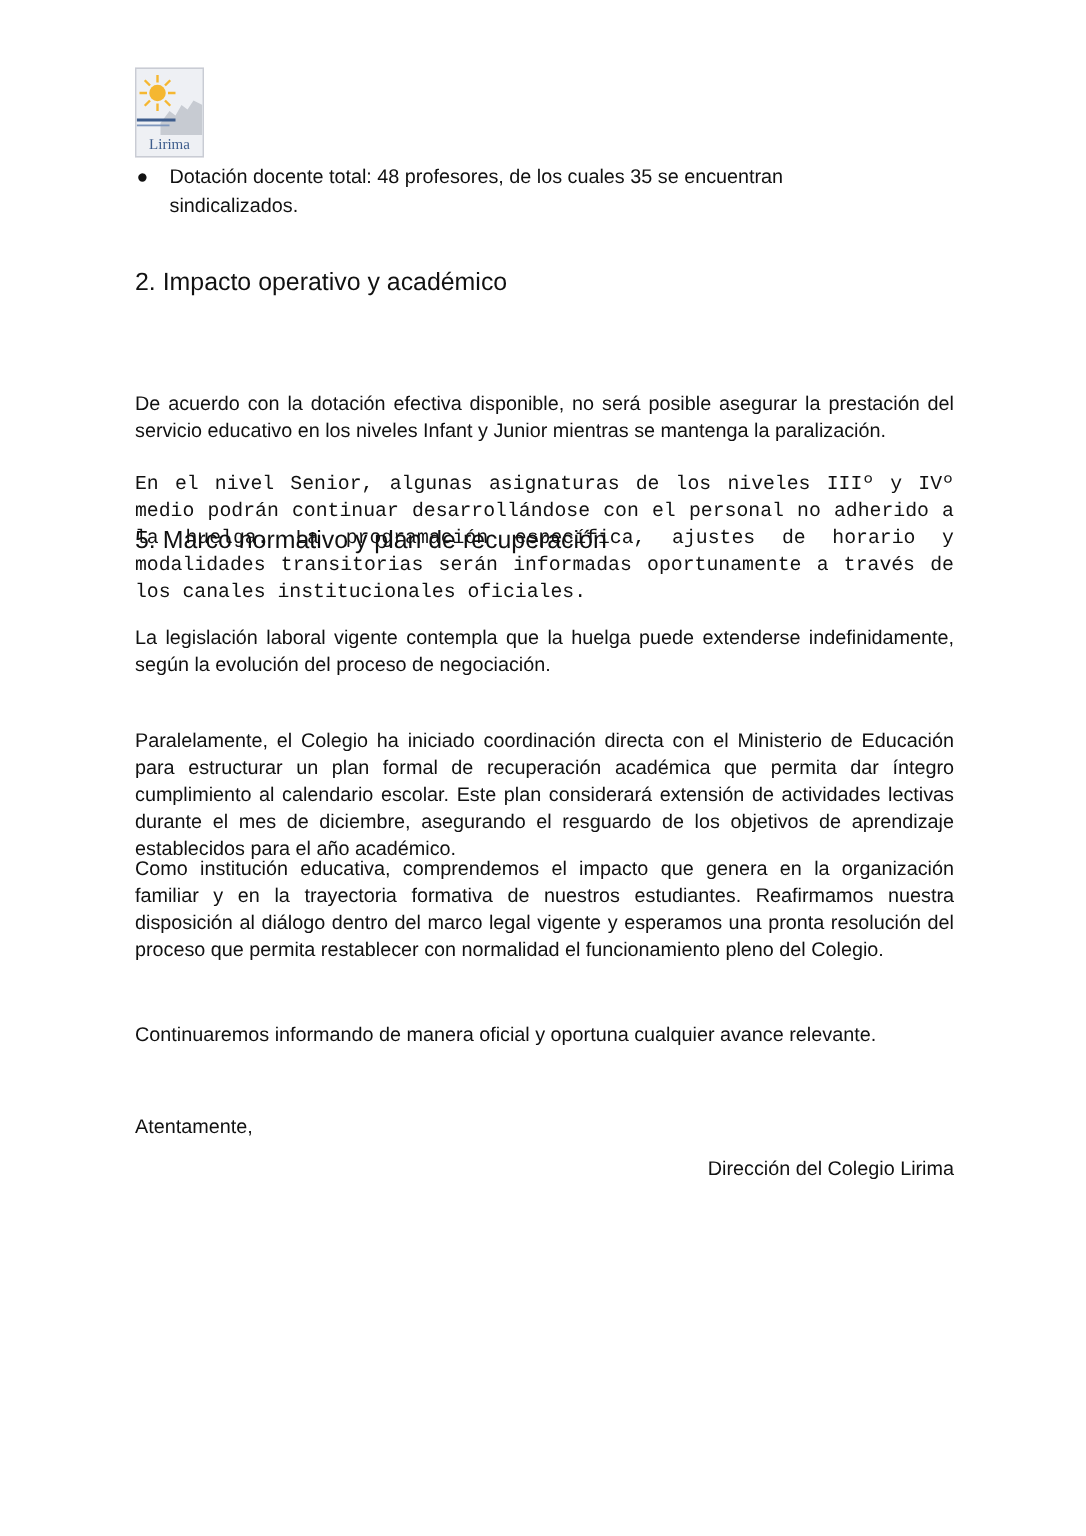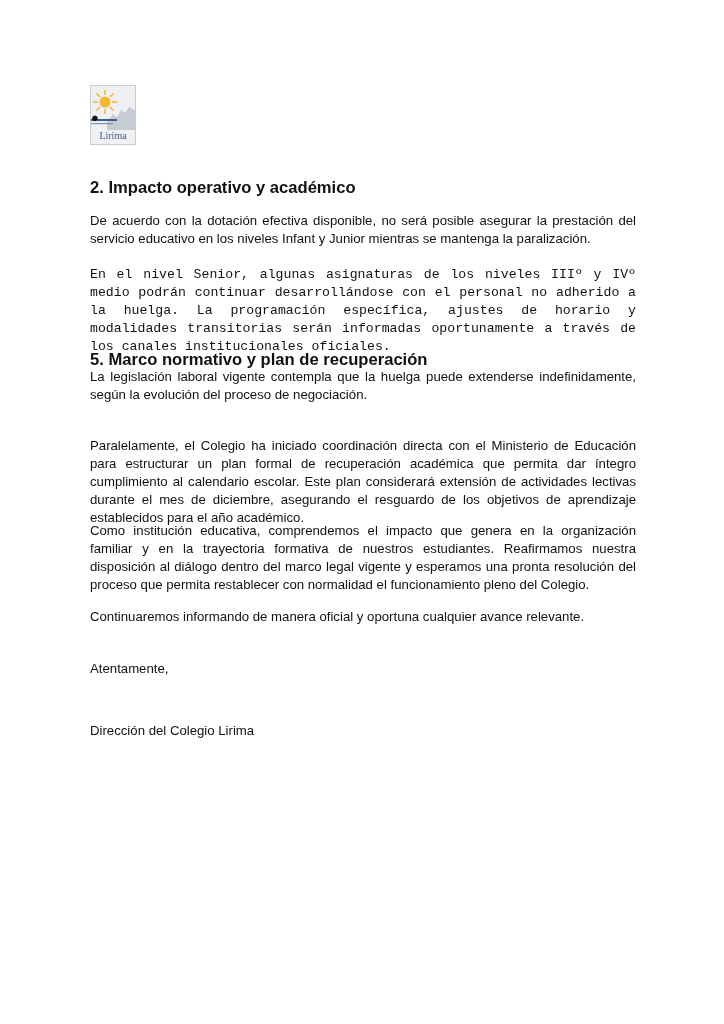--- a/index.html
+++ b/index.html
@@ -1,26 +1,26 @@
 <!DOCTYPE html>
 <html><head>
   <meta charset="utf-8">
   <style>
     html, body { margin: 0; padding: 0; background: #ffffff; }
     body { width: 724px; height: 1024px; position: relative; overflow: hidden;
       font-family: "Liberation Sans", sans-serif; color: #111; }
     .logo { position: absolute; left: 90px; top: 45px; width: 44px; height: 58px;
-      border: 1px solid #c9ccd4; background: #eef0f4; overflow: hidden; margin-top: 40px; }
+      border: 1px solid #c9ccd4; background: #eef0f4; overflow: hidden; }
     .logo svg { display: block; }
     .bullet-row { position: absolute; left: 113px; top: 108px; width: 470px;
       font-size: 13.2px; line-height: 19px; }
     .bullet-dot { position: absolute; left: -22px; top: 0; font-size: 13px; }
-    .h2 { position: absolute; left: 90px; font-weight: bold; font-size: 16.6px; color: #111; }
+    .h2 { position: absolute; left: 90px; font-weight: normal; font-size: 16.6px; color: #111; }
     .para { position: absolute; left: 90px; width: 546px; font-size: 13.2px; line-height: 18px;
-      text-align: justify; }
+      text-align: justify; margin-top: 48px; }
     .para.left { text-align: left; }
   </style>
 </head>
 <body>
 
 <div class="logo">
   <svg width="44" height="58" viewBox="0 0 44 58">
     <rect x="0" y="0" width="44" height="58" fill="#eef0f4"></rect>
     <g stroke="#f5b731" stroke-width="1.6">
       <line x1="14" y1="4" x2="14" y2="9"></line>
@@ -35,26 +35,27 @@
     <circle cx="14" cy="16" r="5.5" fill="#f5b731"></circle>
     <path d="M16 36 L22 28 L26 31 L30 24 L34 27 L38 21 L44 24 L44 44 L16 44 Z" fill="#c7cbd2"></path>
     <rect x="0" y="33" width="26" height="2" fill="#3d5c8c"></rect>
     <rect x="0" y="37" width="22" height="1.2" fill="#7f97bd"></rect>
     <text x="22" y="53" text-anchor="middle" font-family="Liberation Serif, serif" font-size="10" fill="#3d5c8c">Lirima</text>
   </svg>
 </div>
 
 <div class="bullet-row">
   <span class="bullet-dot">●</span>
+  <span>Dotación docente total: 48 profesores, de los cuales 35 se encuentran sindicalizados.</span>
 </div>
 
 <div class="h2" style="top:178px;">2. Impacto operativo y académico</div>
 <div class="para" style="top:212px;">De acuerdo con la dotación efectiva disponible, no será posible asegurar la prestación del servicio educativo en los niveles Infant y Junior mientras se mantenga la paralización.</div>
 <div class="para" style="top:266px;font-family:Liberation Mono, monospace;">En el nivel Senior, algunas asignaturas de los niveles IIIº y IVº medio podrán continuar desarrollándose con el personal no adherido a la huelga. La programación específica, ajustes de horario y modalidades transitorias  serán informadas oportunamente a través de los canales institucionales oficiales.</div>
 
 <div class="h2" style="top:350px;">5. Marco normativo y plan de recuperación</div>
 <div class="para" style="top:368px;">La legislación laboral vigente contempla que la huelga puede extenderse indefinidamente, según la evolución del proceso de negociación.</div>
 <div class="para" style="top:437px;">Paralelamente, el Colegio ha iniciado coordinación directa con el Ministerio de Educación para estructurar un plan formal de recuperación académica que permita dar íntegro cumplimiento al calendario escolar. Este plan considerará extensión de actividades lectivas durante el mes de diciembre, asegurando el resguardo de los objetivos de aprendizaje establecidos para el año académico.</div>
 <div class="para" style="top:522px;">Como institución educativa, comprendemos el impacto que genera en la organización familiar y en la trayectoria formativa de nuestros estudiantes. Reafirmamos nuestra disposición al diálogo dentro del marco legal vigente y esperamos una pronta resolución del proceso que permita restablecer con normalidad el funcionamiento pleno del Colegio.</div>
-<div class="para left" style="top:608px;">Continuaremos informando de manera oficial y oportuna cualquier avance relevante.</div>
+<div class="para left" style="top:633px;">Continuaremos informando de manera oficial y oportuna cualquier avance relevante.</div>
 
-<div class="para left" style="top:660px;">Atentamente,</div>
-<div class="para left" style="top:722px;">Dirección del Colegio Lirima</div>
+<div class="para left" style="top:694px;">Atentamente,</div>
+<div class="para left" style="top:722px;text-align:right;">Dirección del Colegio Lirima</div>
 
 </body></html>

